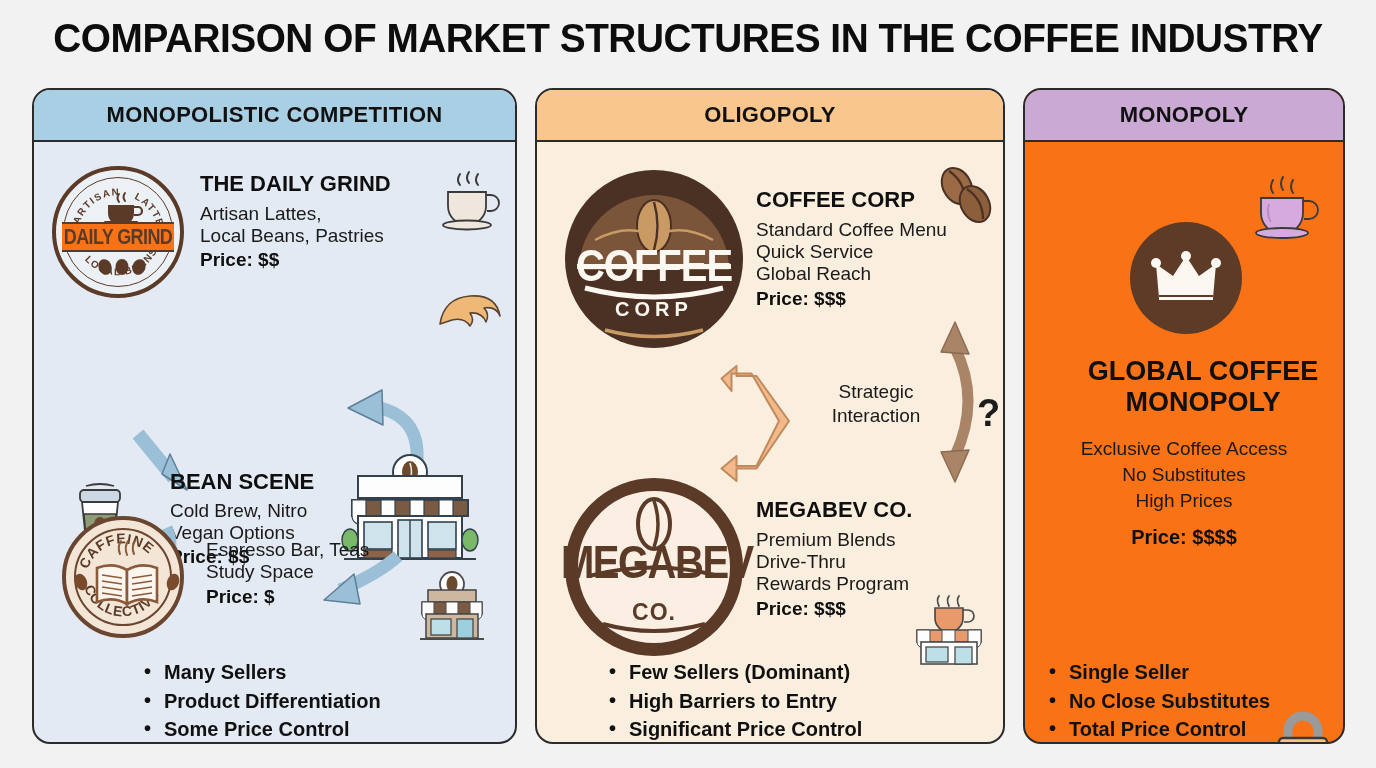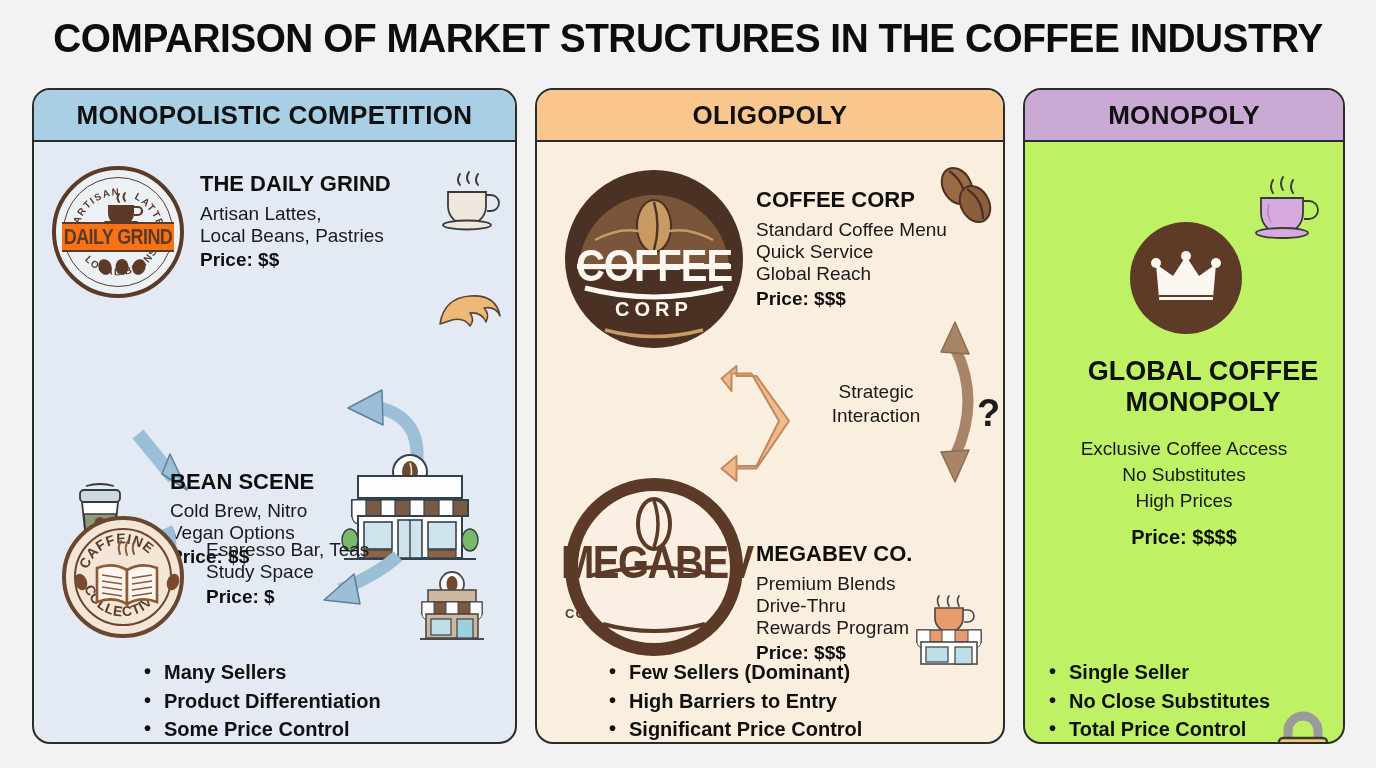--- a/index.html
+++ b/index.html
@@ -28,21 +28,21 @@
     border-radius: 18px;
     overflow: hidden;
     display: flex; flex-direction: column;
   }
   .panel-header {
     height: 52px; flex: 0 0 52px;
     border-bottom: 2px solid #2b2b2b;
     display: flex; align-items: center; justify-content: center;
   }
   .panel-header-text {
-    font-size: 26px; font-weight: bold; color: #111;
+    font-size: 22px; font-weight: bold; color: #111;
     letter-spacing: 0.3px;
   }
   .panel-body { position: relative; flex: 1 1 auto; }
 
   #panel-mono-comp { left: 32px;   top: 88px; width: 485px; height: 656px; }
   #panel-oligopoly { left: 535px;  top: 88px; width: 470px; height: 656px; }
   #panel-monopoly  { left: 1023px; top: 88px; width: 322px; height: 656px; }
 
   
   .firm { position: absolute; }
@@ -125,22 +125,22 @@
   .megabev-ring {
     position: absolute; inset: 0; border-radius: 50%;
     border: 13px solid #5b3a27; background: #faefe2;
   }
   .megabev-word {
     position: absolute; left: -4px; right: -4px; top: 62px; text-align: center;
     font-size: 40px; font-weight: bold; color: #5b3a27; letter-spacing: -1.5px;
     transform: scaleY(1.15);
   }
   .megabev-sub {
-    position: absolute; left: 0; right: 0; top: 128px; text-align: left;
-    font-size: 13px; font-weight: bold; color: #5b3a27; letter-spacing: 1px;
+    position: absolute; left: 0; right: 0; top: 121px; text-align: center;
+    font-size: 23px; font-weight: bold; color: #5b3a27; letter-spacing: 1px;
   }
 
   
   .crown-circle {
     width: 112px; height: 112px; background: #5d3b27;
   }
 
   
   .strategic-label {
     position: absolute; text-align: center; font-size: 19px; color: #1a1a1a;
@@ -406,21 +406,21 @@
         <svg style="position:absolute; left:0; top:0;" width="178" height="178">
           <ellipse cx="89" cy="46" rx="16" ry="25" fill="#faefe2" stroke="#5b3a27" stroke-width="4"></ellipse>
           <path d="M89 23 q8 23 0 46" stroke="#5b3a27" stroke-width="3.5" fill="none"></path>
           <path d="M24 98 q65 -17 130 0" stroke="#5b3a27" stroke-width="4" fill="none"></path>
           <path d="M38 146 q51 14 102 0" stroke="#5b3a27" stroke-width="4" fill="none"></path>
         </svg>
         <div class="megabev-word">MEGABEV</div>
         <div class="megabev-sub">CO.</div>
       </div>
 
-      <div class="firm" style="left:219px; top:356px;margin-top:44px;">
+      <div class="firm" style="left:219px; top:356px;">
         <div class="firm-name">MEGABEV CO.</div>
         <div class="firm-feature" style="margin-top:6px;">Premium Blends</div>
         <div class="firm-feature">Drive-Thru</div>
         <div class="firm-feature">Rewards Program</div>
         <div class="firm-price" style="margin-top:2px;">Price: $$$</div>
       </div>
 
       <svg class="ic" width="76" height="72" style="left:374px; top:452px;">
         <path d="M28 12 q-3 -6 0 -10 M38 12 q-3 -6 0 -10 M48 12 q-3 -6 0 -10" stroke="#4a4a4a" stroke-width="1.7" fill="none" stroke-linecap="round"></path>
         <path d="M24 14 h28 v10 a14 14 0 0 1 -28 0 z" fill="#e89a6c" stroke="#4a4a4a" stroke-width="1.7"></path>
@@ -438,21 +438,21 @@
 
       <ul class="bullets" style="left:72px; top:516px;">
         <li>Few Sellers (Dominant)</li>
         <li>High Barriers to Entry</li>
         <li>Significant Price Control</li>
         <li>Interdependence</li>
       </ul>
     </div>
   </div>
 
-  <div class="panel" id="panel-monopoly" style="background:#bef264;">
+  <div class="panel" id="panel-monopoly" style="background:#f97316;">
     <div class="panel-header" style="background:#cba9d5;">
       <div class="panel-header-text">MONOPOLY</div>
     </div>
     <div class="panel-body">
 
       <svg class="ic" width="76" height="66" style="left:224px; top:32px;">
         <path d="M24 6 q-4 7 0 13 M34 3 q-4 7 0 13 M44 6 q-4 7 0 13" stroke="#3a3a3a" stroke-width="2" fill="none" stroke-linecap="round"></path>
         <path d="M12 24 h42 v15 a21 21 0 0 1 -42 0 z" fill="#d6aade" stroke="#3a3a3a" stroke-width="1.8"></path>
         <path d="M54 27 h6 a9 9 0 0 1 0 18 h-5" stroke="#3a3a3a" stroke-width="1.8" fill="none"></path>
         <ellipse cx="33" cy="59" rx="26" ry="5" fill="#d6aade" stroke="#3a3a3a" stroke-width="1.8"></ellipse>

